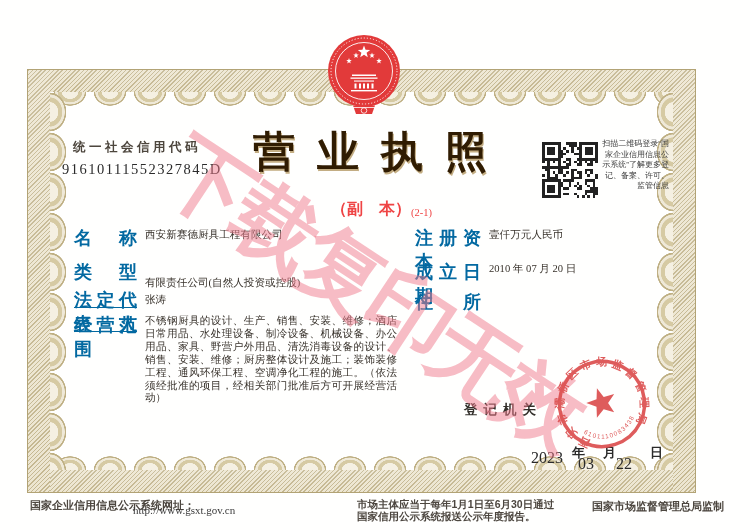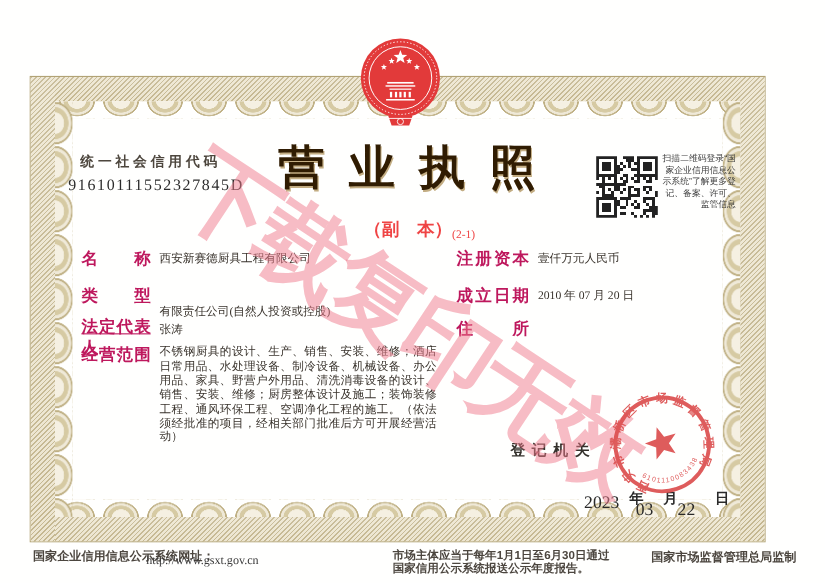--- a/index.html
+++ b/index.html
@@ -40,21 +40,21 @@
          letter-spacing:22px;white-space:nowrap;color:#301c02;z-index:4;
          text-shadow:1px 2px 0 rgba(146,106,30,.55);}
   .subtitle{position:absolute;left:331px;top:199px;font-size:16px;color:#ef4444;z-index:4;
             white-space:nowrap;font-weight:bold;}
   .copyno{font-size:10.5px;font-weight:normal;font-family:"Liberation Serif",serif;vertical-align:-2px;}
   .qr{position:absolute;left:542px;top:142px;width:56px;height:56px;z-index:4;}
   .qr-caption{position:absolute;left:601px;top:139px;width:68px;font-size:8px;line-height:10.5px;
               color:#3c3c3c;z-index:4;text-align:right;}
 
   
-  .flabel{position:absolute;width:63px;font-size:15px;font-weight:bold;color:#be185d;
+  .flabel{position:absolute;width:63px;font-size:18px;font-weight:bold;color:#0369a1;
           text-align:justify;text-align-last:justify;text-justify:inter-character;z-index:4;}
   .flabel-r{width:66px;}
   .fvalue{position:absolute;font-size:10.6px;color:#38322b;z-index:4;
           font-family:"Liberation Serif",serif;}
   .scope{width:252px;line-height:12.9px;text-align:justify;}
   .addr{width:176px;line-height:14.5px;}
 
   
   .registrar{position:absolute;left:464px;top:401px;width:72px;font-size:13.5px;font-weight:bold;
              color:#33302b;text-align:justify;text-align-last:justify;text-justify:inter-character;z-index:4;}

